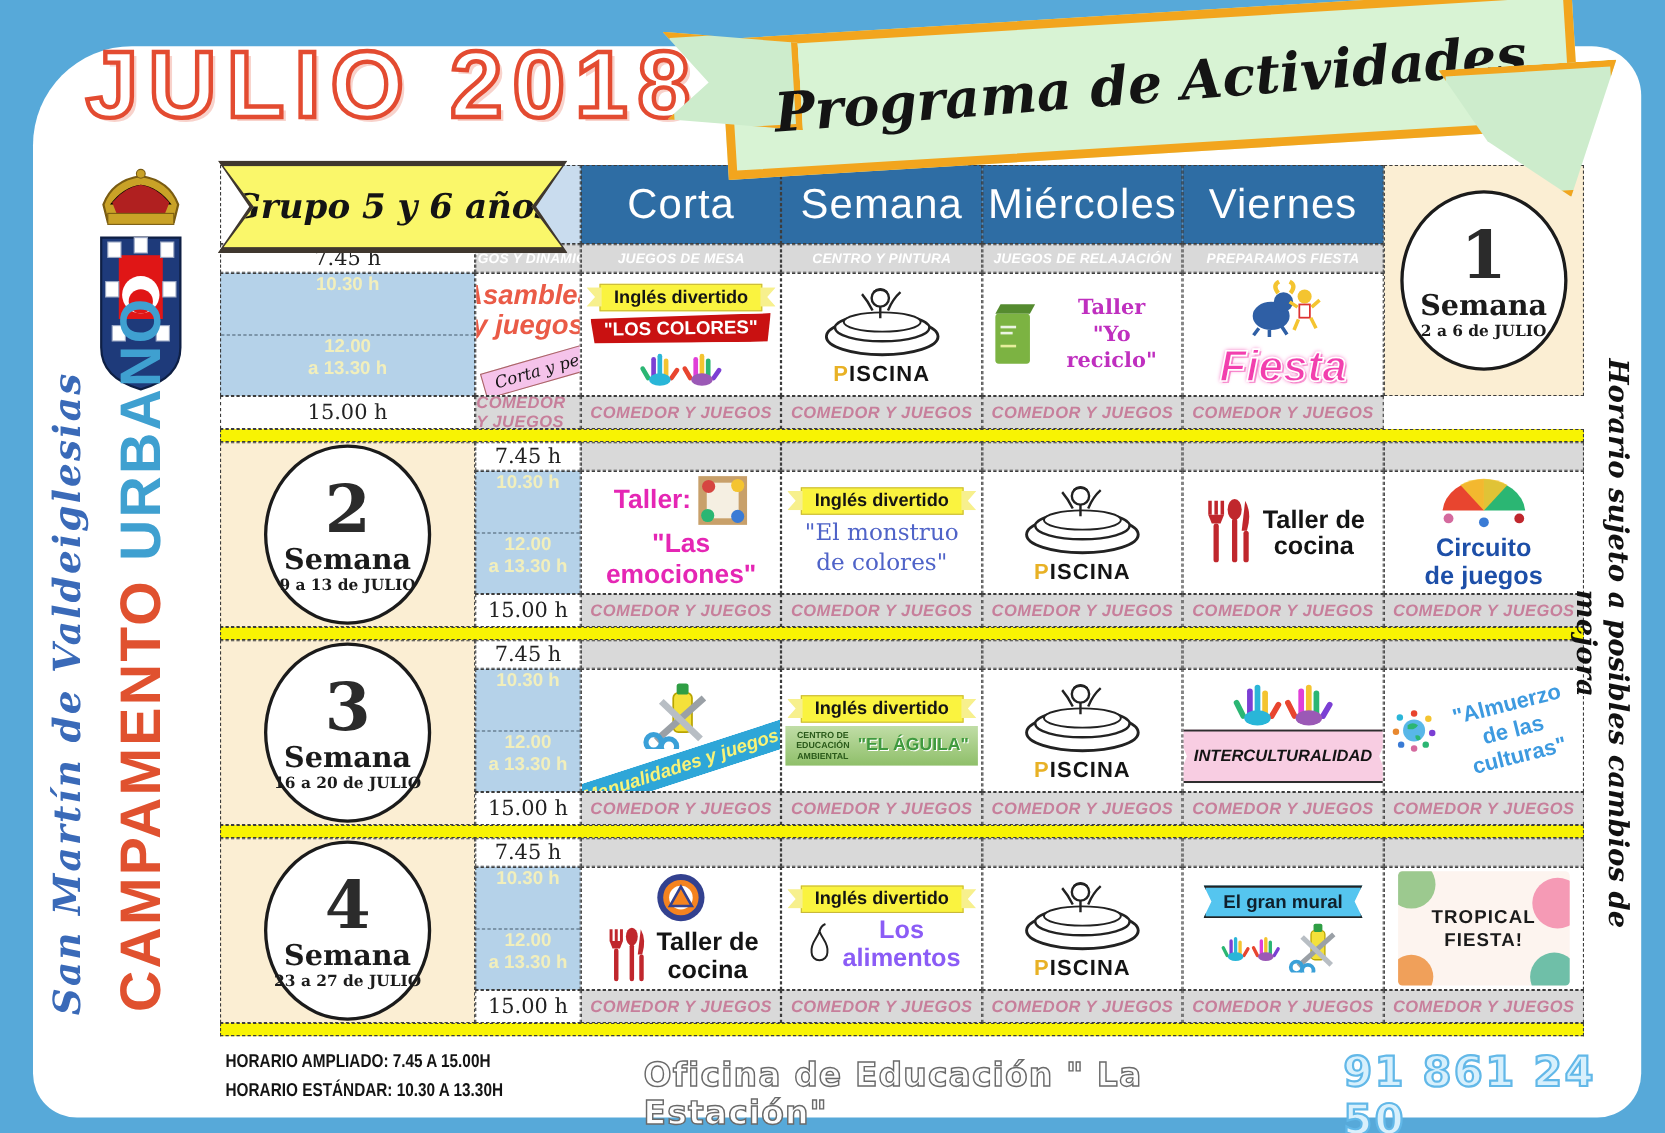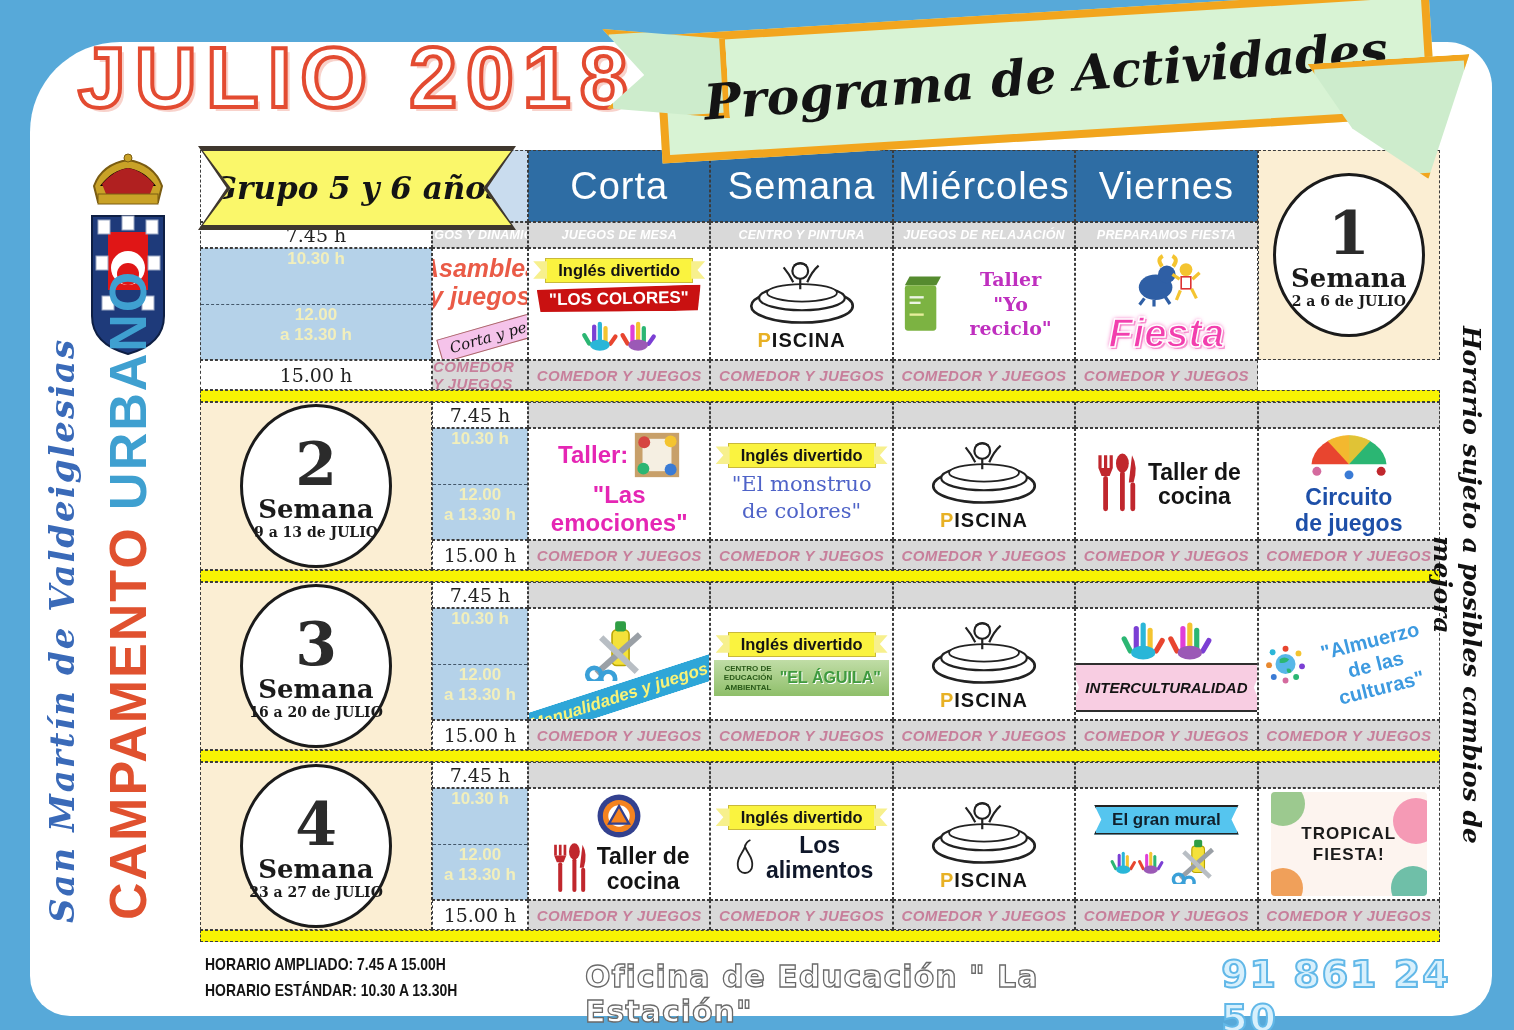--- a/index.html
+++ b/index.html
@@ -89,21 +89,21 @@
   .act { background:#fff; display:flex; flex-direction:column; align-items:center; justify-content:center;
          gap:3px; overflow:hidden; padding:3px; text-align:center; }
   .row { display:flex; align-items:center; justify-content:center; gap:6px; }
 
   .red-title { color:#ea5b47; font-weight:900; font-style:italic; font-size:25px; line-height:1.1; }
   .magenta { color:#e526b4; font-weight:900; font-size:24px; line-height:1.15; }
   .purple-serif { font-family:"DejaVu Serif", serif; font-weight:bold; color:#bf2fbf; font-size:19px; line-height:1.3; }
   .blue-serif { font-family:"DejaVu Serif", serif; color:#4f63c8; font-size:21px; line-height:1.3; }
   .blue-bold { color:#1d4fa8; font-weight:900; font-size:23px; line-height:1.1; }
   .black-bold { color:#141414; font-weight:900; font-size:23px; line-height:1.05; }
-  .orange-bold { color:#0f172a; font-weight:900; font-size:23px; line-height:1.1; }
+  .orange-bold { color:#8b5cf6; font-weight:900; font-size:23px; line-height:1.1; }
   .lightblue-rot { color:#3d9ae0; font-weight:800; font-size:20px; line-height:1.2; transform:rotate(-14deg); }
   .piscina { color:#141414; font-weight:900; font-size:20px; letter-spacing:1px; }
   .piscina::first-letter { color:#e8b125; }
   .fiesta { color:#f23fae; font-weight:900; font-style:italic; font-size:40px;
             -webkit-text-stroke:1.5px #fff; text-shadow:0 0 4px #f23fae, 2px 2px 0 #f9a0d6; }
   .tropical-t { color:#1b1b1b; font-weight:900; font-size:17px; letter-spacing:1px; line-height:1.25; }
 
   .banner-yellow { position:relative; background:#faf33f; border:1px solid #c9b93a; padding:2px 12px;
             font-weight:bold; font-size:16.5px; color:#141414; white-space:nowrap; }
   .banner-yellow::before, .banner-yellow::after { content:""; position:absolute; top:12%; height:76%; width:14px; background:#f7f08d; }

